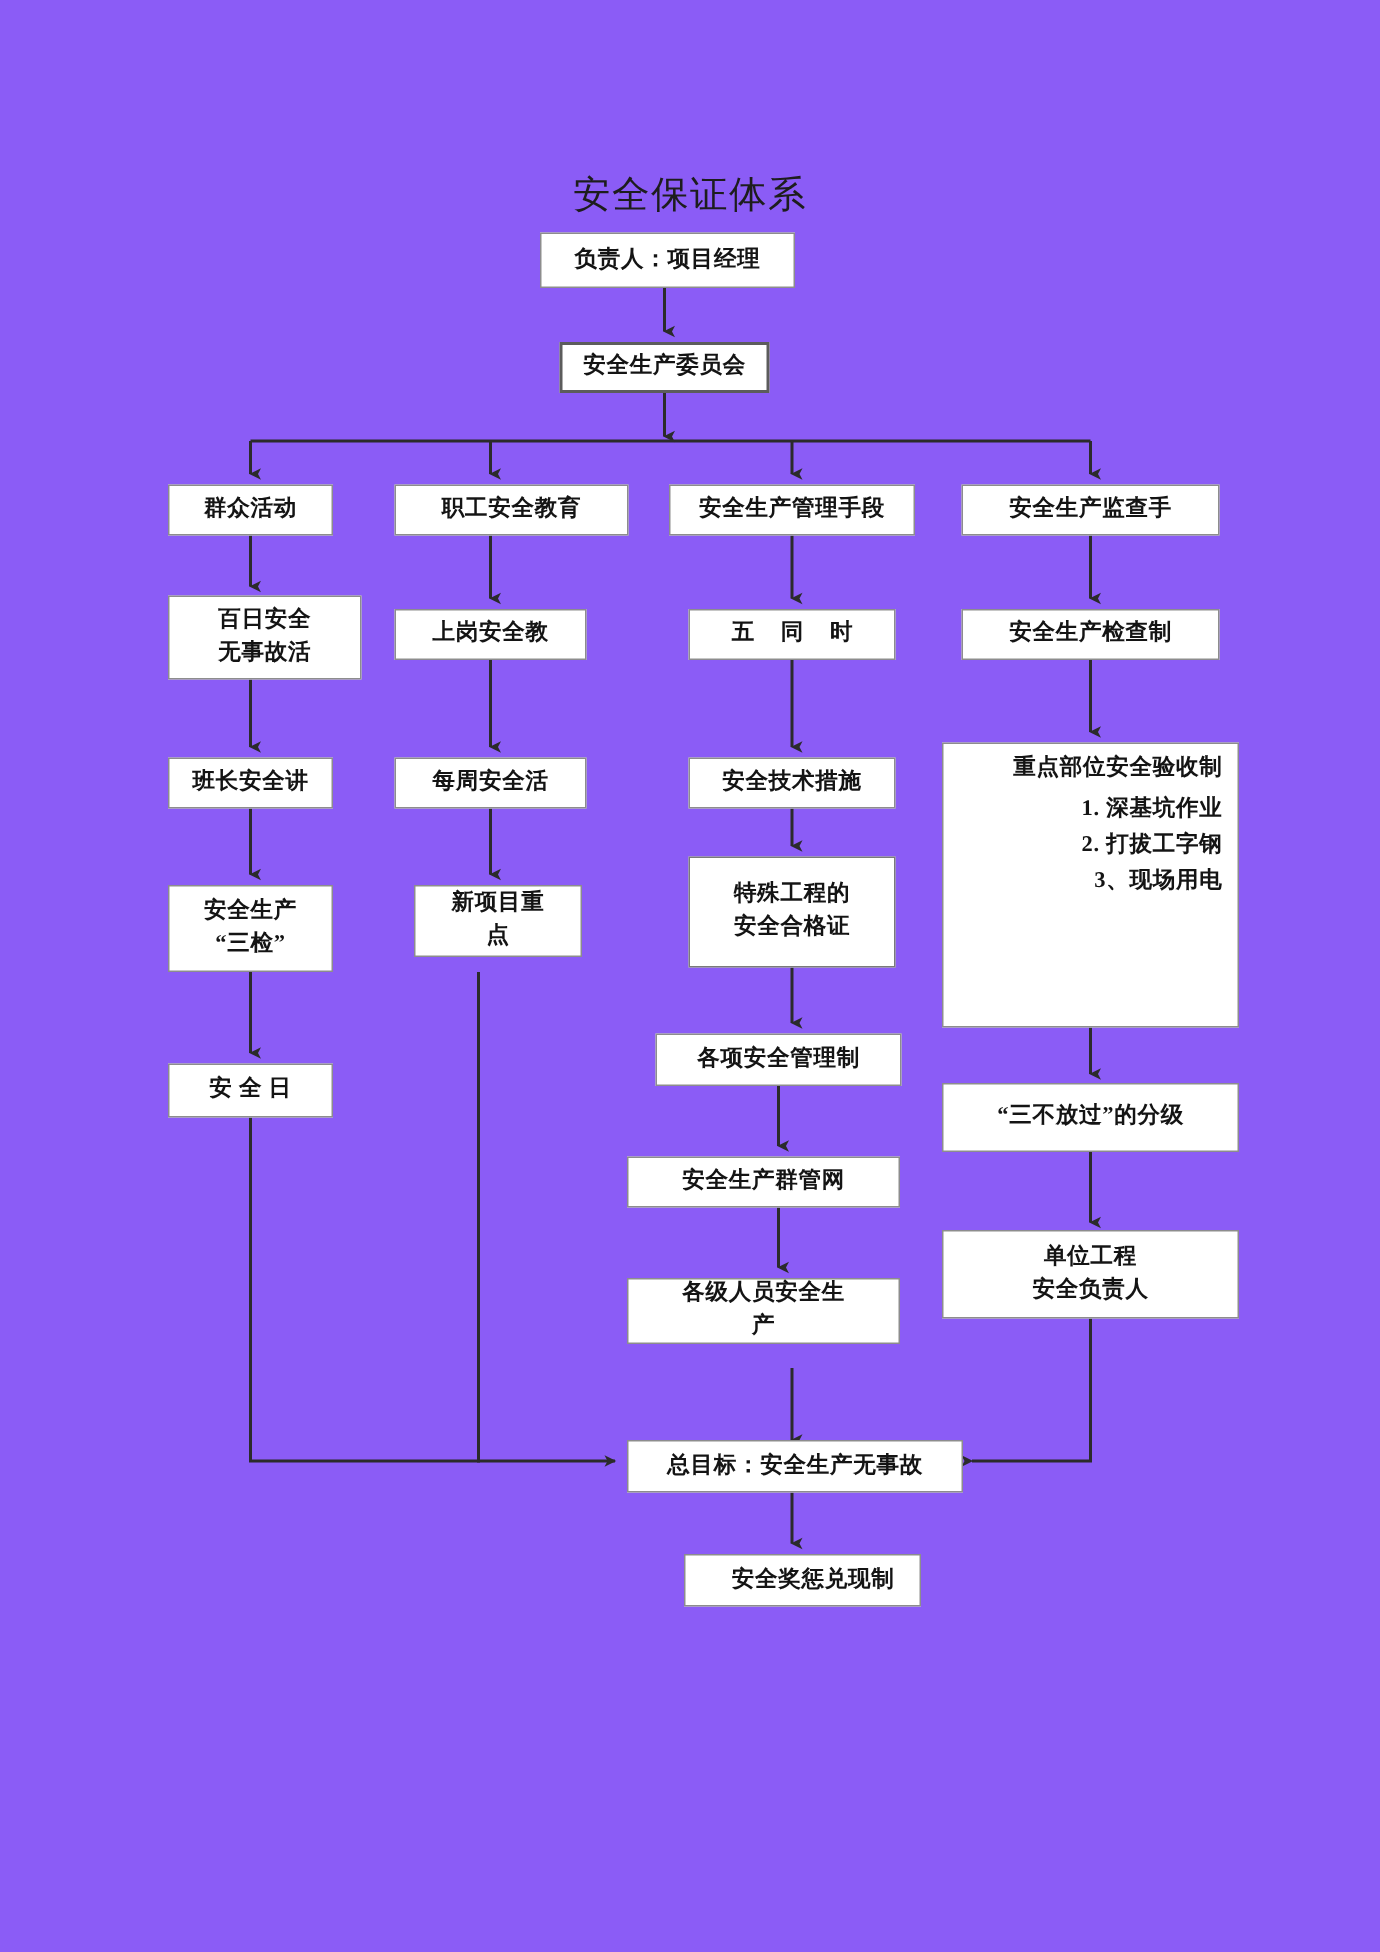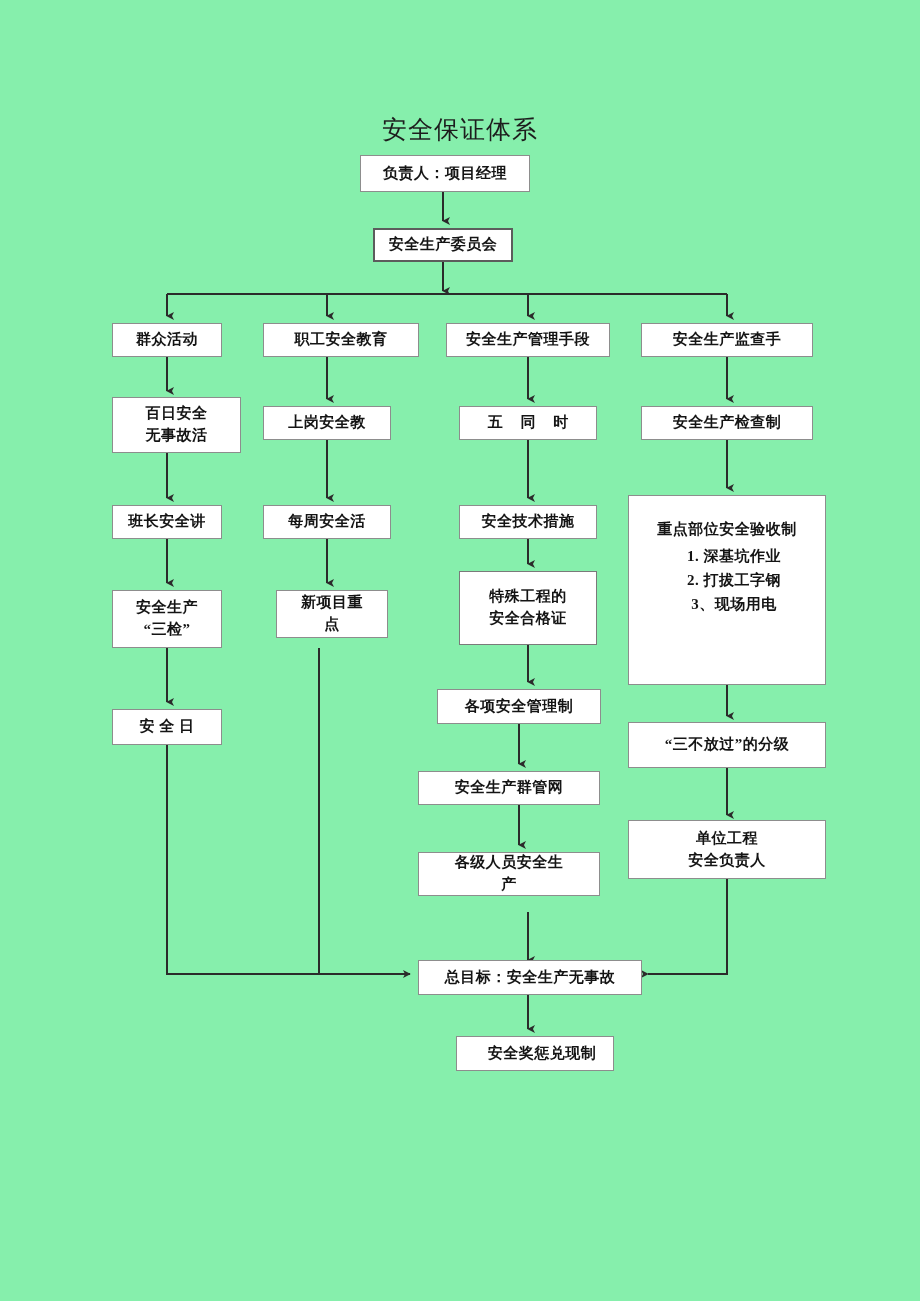--- a/index.html
+++ b/index.html
@@ -9,21 +9,21 @@
     background: #ffffff;
   }
   body {
     font-family: "Liberation Serif", "DejaVu Serif", serif;
     color: #1a1a1a;
   }
   #canvas {
     position: relative;
     width: 920px;
     height: 1301px;
-    background: #86efac;
+    background: #8b5cf6;
     overflow: hidden;
   }
   #svg-links {
     position: absolute;
     left: 0;
     top: 0;
     width: 920px;
     height: 1301px;
     pointer-events: none;
   }
@@ -53,23 +53,23 @@
   }
   .node .line {
     display: block;
     white-space: nowrap;
   }
   .node.wide-space .line {
     letter-spacing: 7px;
     padding-left: 7px;
   }
   .node.list-box {
-    align-items: center;
+    align-items: flex-end;
     justify-content: flex-start;
-    padding: 23px 10px 0 10px;
+    padding: 6px 10px 0 10px;
     text-align: left;
   }
   .node.list-box .head {
     text-align: center;
     display: block;
     margin-bottom: 3px;
     white-space: nowrap;
   }
   .node.list-box .li {
     display: block;

